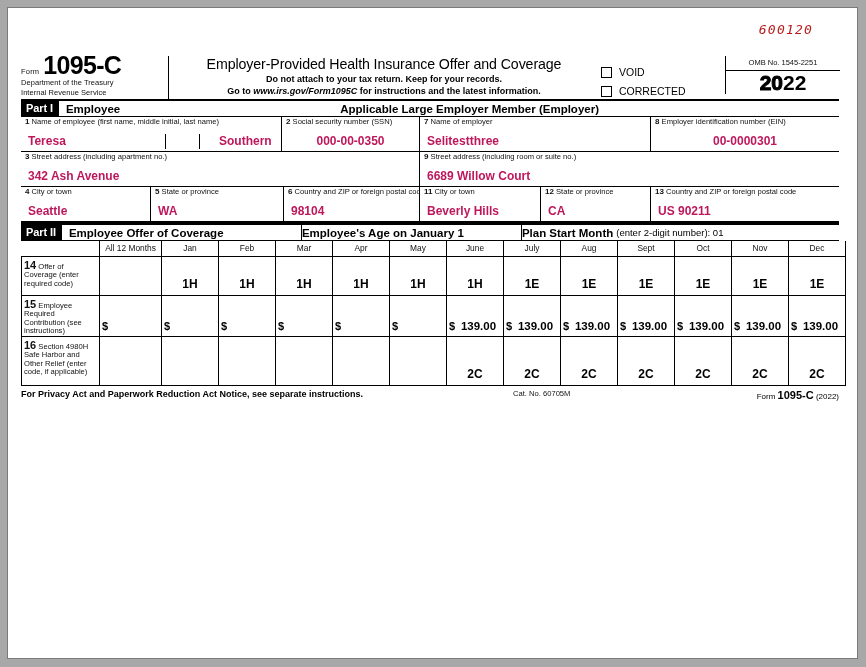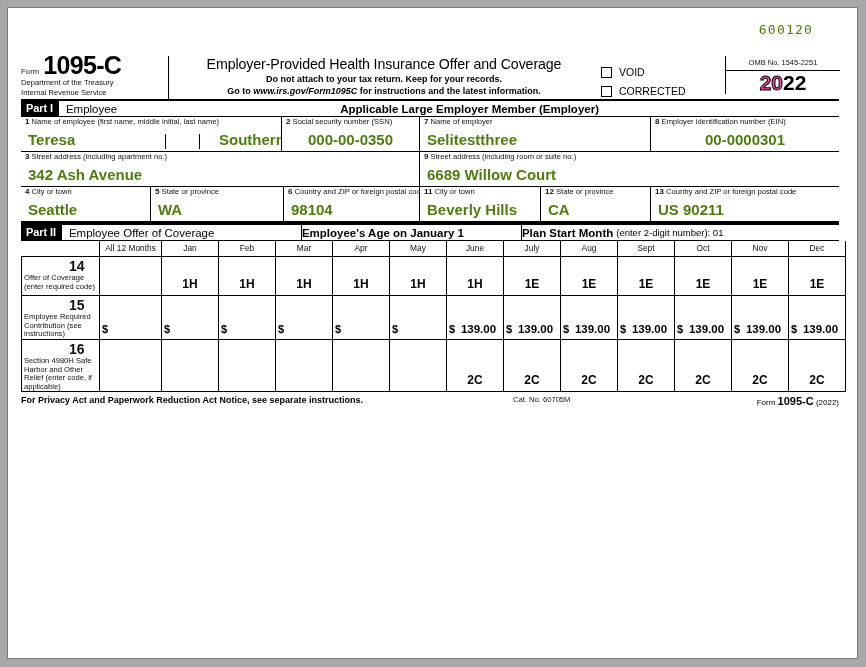--- a/index.html
+++ b/index.html
@@ -38,21 +38,22 @@
     height: 26px;
     position: relative;
   }
   .docnum {
     position: absolute;
     right: 26px;
     top: 0;
     font-family: "DejaVu Sans Mono", monospace;
     font-size: 13px;
     letter-spacing: 1.2px;
-    color: #4d7c0f;
+    color: #b91c1c;
+    font-style: italic;
   }
 
   
   .masthead {
     position: relative;
     height: 45px;
     margin-top: 6px;
   }
   .mh-left {
     position: absolute;
@@ -171,21 +172,21 @@
     padding-bottom: 3px;
   }
   .year {
     font-size: 21px;
     font-weight: bold;
     letter-spacing: 0px;
     padding-top: 1px;
     line-height: 1.05;
   }
   .year .hollow {
-    color: #ec4899;
+    color: #000000;
     -webkit-text-stroke: 1px #000;
     text-stroke: 1px #000;
   }
 
   
   .partbar {
     display: flex;
     align-items: stretch;
     border-top: 2px solid #000;
     border-bottom: 1.5px solid #000;
@@ -198,21 +199,21 @@
     font-size: 11px;
     font-weight: bold;
     padding: 0 6px 0 5px;
     display: flex;
     align-items: center;
     line-height: 1;
     letter-spacing: -0.1px;
   }
   .partbar .ptitle {
     font-size: 11.5px;
-    font-weight: normal;
+    font-weight: bold;
     display: flex;
     align-items: center;
     padding-left: 7px;
     color: #000;
   }
   .partbar .pright {
     margin-left: auto;
     font-size: 11.5px;
     font-weight: bold;
     display: flex;
@@ -262,23 +263,23 @@
   .fcell + .fcell { border-left: 1px solid #000; }
 
   .flabel {
     font-size: 7.6px;
     color: #111;
     line-height: 1.1;
     white-space: nowrap;
   }
   .flabel b { font-weight: bold; font-size: 8px; }
   .fvalue {
-    font-size: 15px;
-    font-weight: bold;
-    color: #4d7c0f;
+    font-size: 12px;
+    font-weight: bold;
+    color: #be185d;
     position: absolute;
     left: 7px;
     bottom: 3px;
     white-space: nowrap;
   }
   .fvalue.ctr {
     left: 0; right: 0;
     text-align: center;
   }
 
@@ -305,21 +306,21 @@
   .p2table .rowlab {
     width: 78px;
     font-size: 7.6px;
     font-weight: normal;
     text-align: left;
     vertical-align: top;
     padding: 2px 2px 0 2px;
     line-height: 1.12;
     color: #111;
   }
-  .p2table .rowlab b { font-weight: bold; font-size: 14px; margin-left: 45px; }
+  .p2table .rowlab b { font-weight: bold; font-size: 11px; }
 
   .p2table thead td {
     height: 15px;
     font-size: 8.4px;
     text-align: center;
     vertical-align: middle;
     font-weight: normal;
     color: #111;
     border-top: none;
   }

